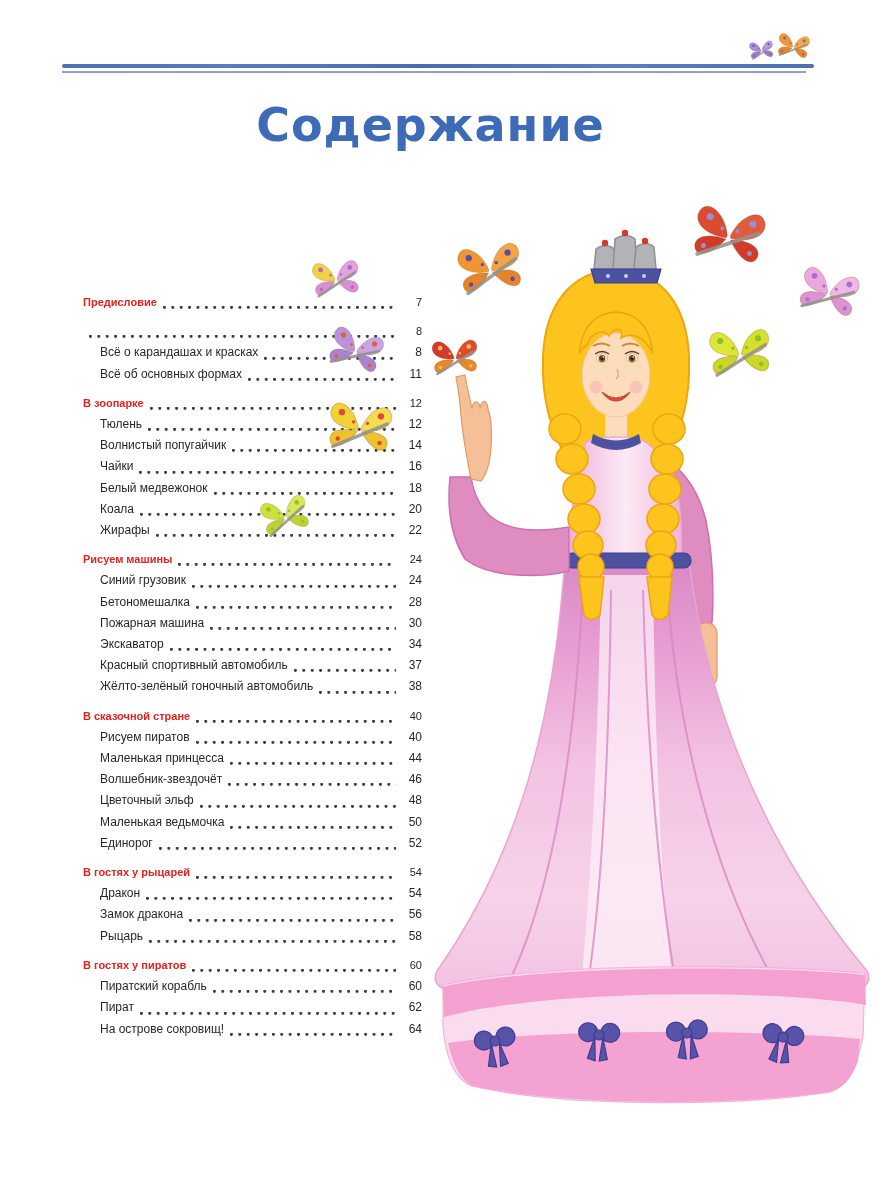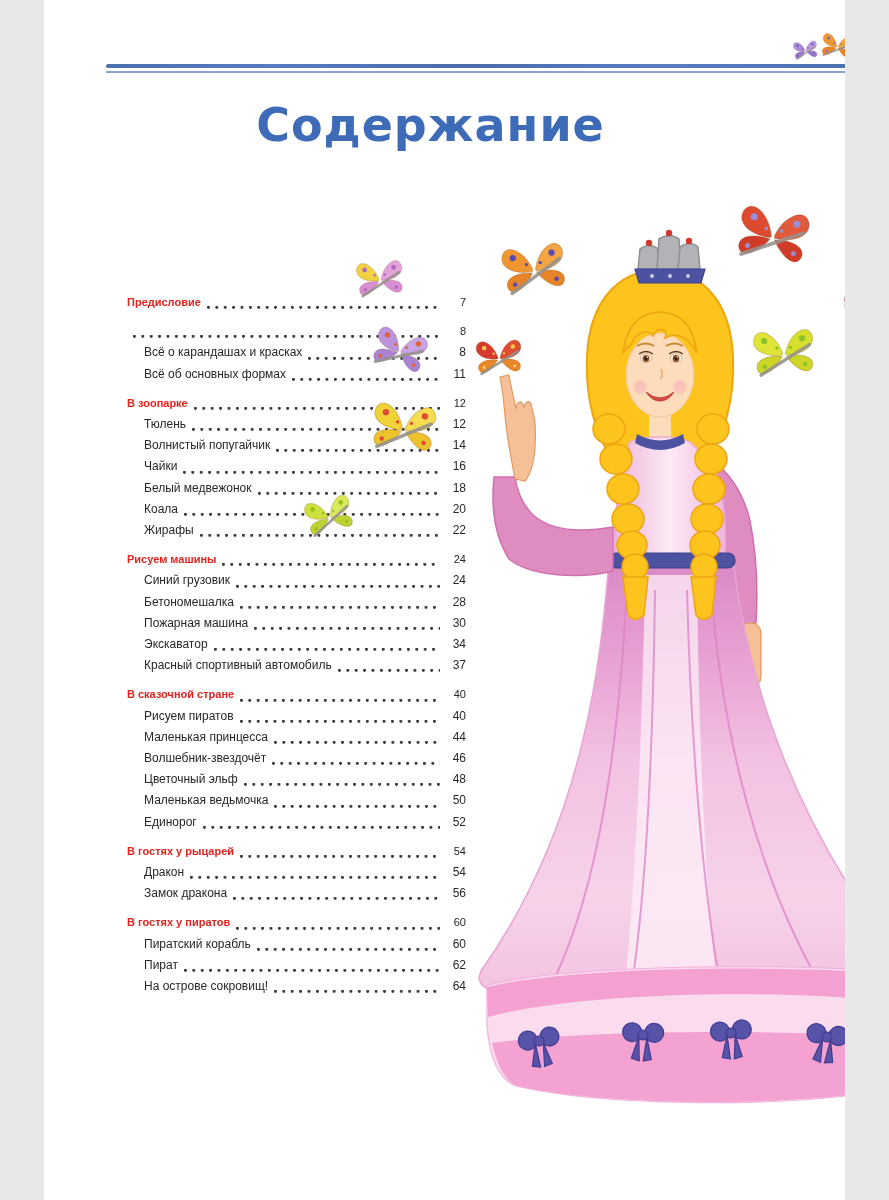--- a/index.html
+++ b/index.html
@@ -1,17 +1,17 @@
 <!DOCTYPE html>
 <html style="--c-title: #3d6bb7; --c-red: #e2231e; --c-ink: #2a2627; --c-dots: #3a3a3a;"><head>
 <meta charset="utf-8">
 <style>
   html,body{margin:0;padding:0;background:#e8e8e8;}
   .page{
-    position:relative;width:801px;height:1200px;margin:0 auto;
+    position:relative;width:889px;height:1200px;margin:0 auto;
     background:#ffffff;overflow:hidden;
     font-family:"Liberation Sans","DejaVu Sans",sans-serif;
     color:var(--c-ink,#2a2627);
   }
   
   .rule-wrap{position:absolute;left:62px;top:64px;width:752px;}
   .rule-main{height:4px;border-radius:2px;
     background:linear-gradient(90deg,#3d63a8,#4970b8 22%,#3a5fa5 48%,#4a72bb 74%,#3d63a8);
     opacity:.92;}
   .rule-thin{height:1.5px;background:#8aa3cf;margin-top:3px;width:99%;}
@@ -153,20 +153,25 @@
       <div class="toc-row item">
         <span class="toc-label">Экскаватор</span>
         <span class="dots"></span>
         <span class="toc-page">34</span>
       </div>
       <div class="toc-row item">
         <span class="toc-label">Красный спортивный автомобиль</span>
         <span class="dots"></span>
         <span class="toc-page">37</span>
       </div>
+      <div class="toc-row item">
+        <span class="toc-label">Жёлто-зелёный гоночный автомобиль</span>
+        <span class="dots"></span>
+        <span class="toc-page">38</span>
+      </div>
       <div class="toc-row section">
         <span class="toc-label">В сказочной стране</span>
         <span class="dots"></span>
         <span class="toc-page">40</span>
       </div>
       <div class="toc-row item">
         <span class="toc-label">Рисуем пиратов</span>
         <span class="dots"></span>
         <span class="toc-page">40</span>
       </div>
@@ -202,20 +207,25 @@
       </div>
       <div class="toc-row item">
         <span class="toc-label">Дракон</span>
         <span class="dots"></span>
         <span class="toc-page">54</span>
       </div>
       <div class="toc-row item">
         <span class="toc-label">Замок дракона</span>
         <span class="dots"></span>
         <span class="toc-page">56</span>
+      </div>
+      <div class="toc-row item">
+        <span class="toc-label">Рыцарь</span>
+        <span class="dots"></span>
+        <span class="toc-page">58</span>
       </div>
       <div class="toc-row section">
         <span class="toc-label">В гостях у пиратов</span>
         <span class="dots"></span>
         <span class="toc-page">60</span>
       </div>
       <div class="toc-row item">
         <span class="toc-label">Пиратский корабль</span>
         <span class="dots"></span>
         <span class="toc-page">60</span>

